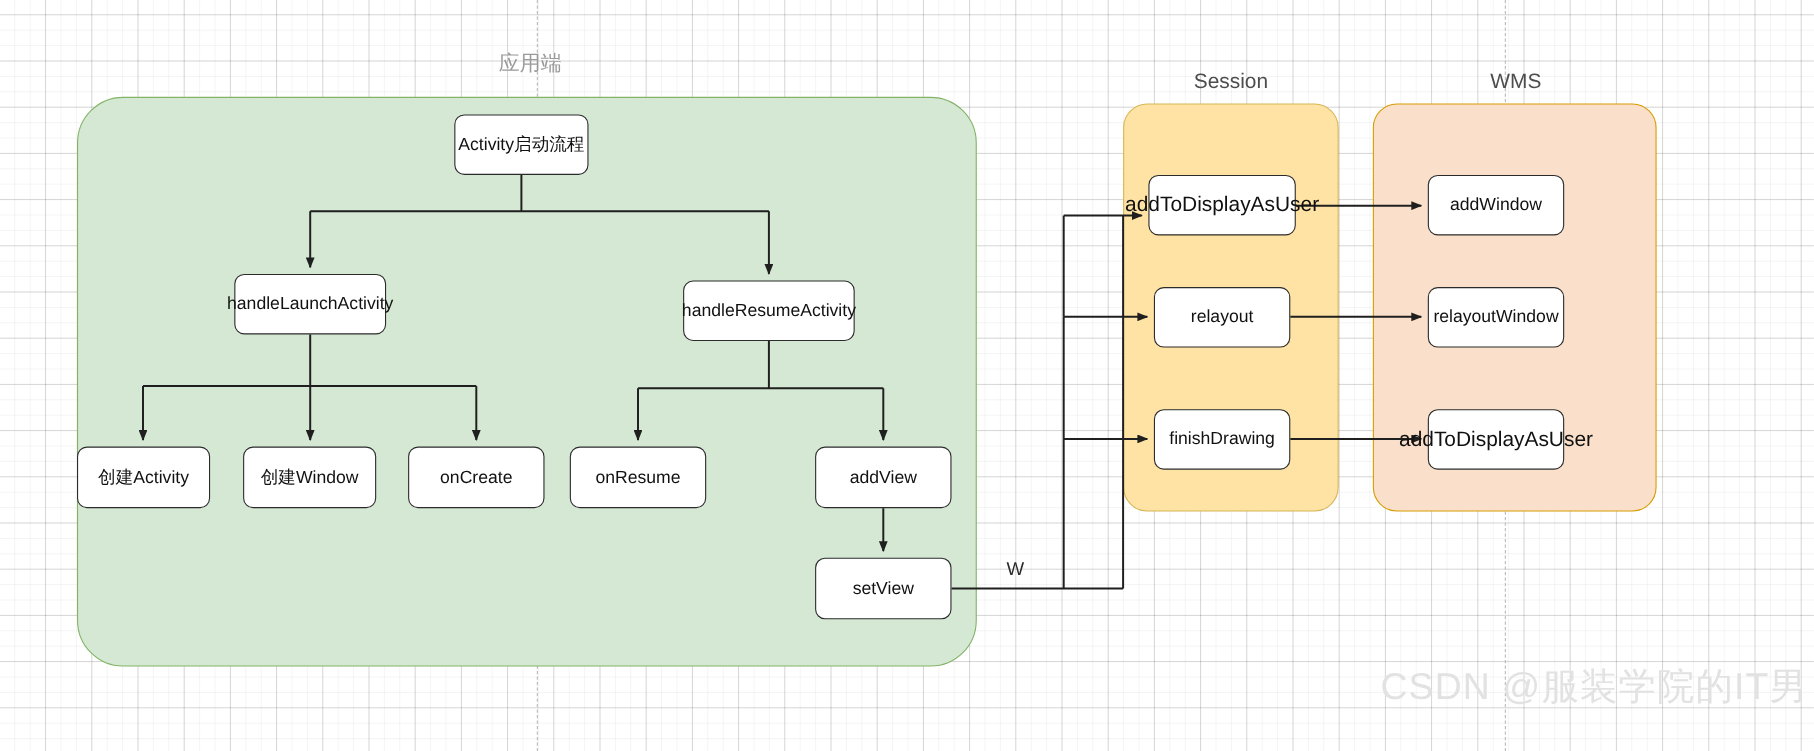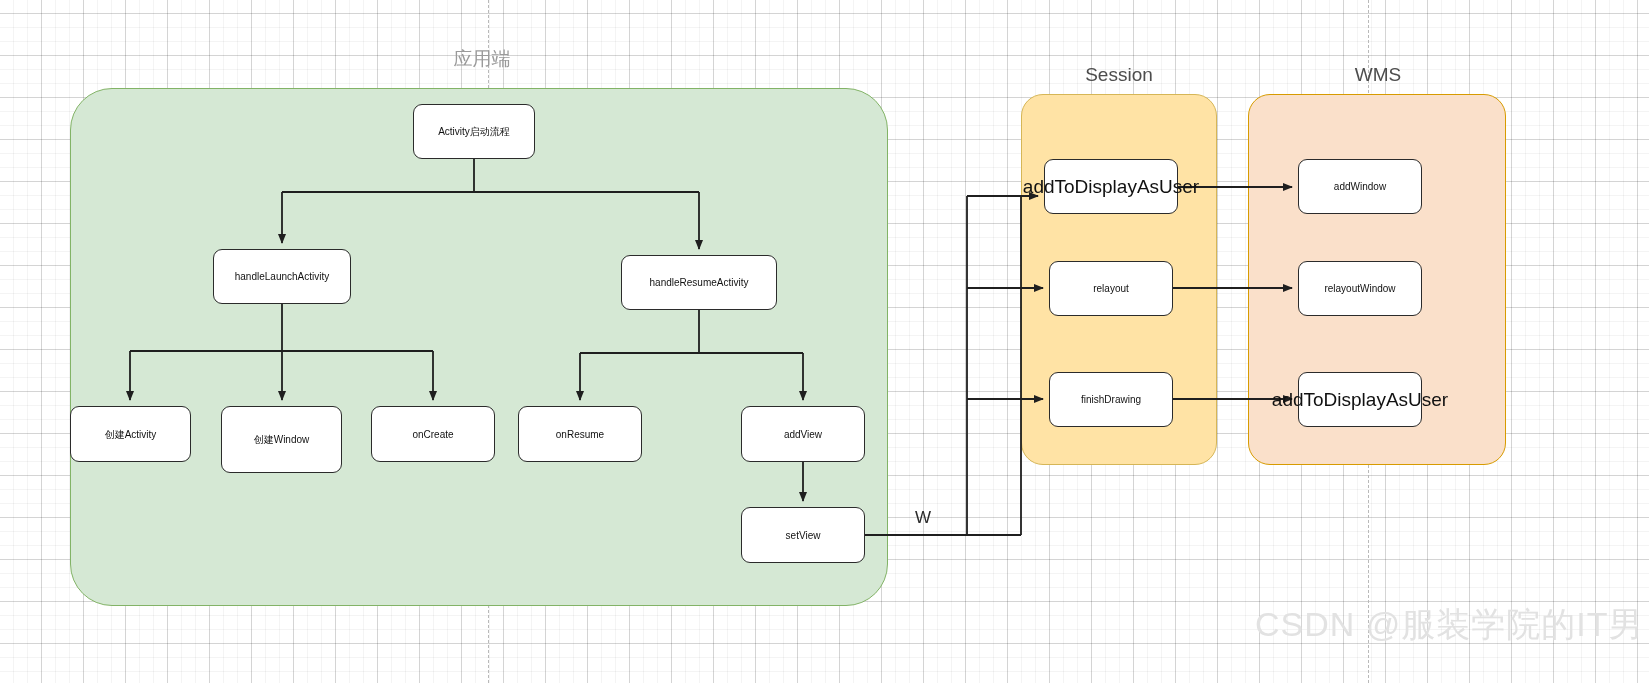--- a/index.html
+++ b/index.html
@@ -32,21 +32,21 @@
   .group.orange{background:#fae0ca;border:1px solid #d79b00;border-radius:22px;}
   .group-label{
     position:absolute;text-align:center;color:#4d4d4d;
     font-size:19px;line-height:22px;white-space:nowrap;
   }
   .group-label.dim{color:#9a9a9a;}
   .node{
     position:absolute;box-sizing:border-box;
     background:#ffffff;border:1.6px solid #2b2b2b;border-radius:9px;
     display:flex;align-items:center;justify-content:center;
-    color:#111111;font-size:10px;line-height:17px;text-align:center;
+    color:#111111;font-size:16px;line-height:17px;text-align:center;
     white-space:nowrap;
   }
   .node.small{font-size:19px;}
   .edge-label{
     position:absolute;color:#2b2b2b;font-size:17px;line-height:19px;
   }
   svg.edges{position:absolute;left:0;top:0;width:1649px;height:683px;overflow:visible;pointer-events:none;}
   .watermark{
     position:absolute;color:#e2e2e2;font-size:34px;line-height:32px;
     white-space:nowrap;letter-spacing:1px;text-align:center;
@@ -106,21 +106,21 @@
       <path d="M1178,187 L1292,187" marker-end="url(#ah)"></path>
       <path d="M1173,288 L1292,288" marker-end="url(#ah)"></path>
       <path d="M1173,399 L1292,399" marker-end="url(#ah)"></path>
     </g>
   </svg>
 
   <div class="node" style="left:413px;top:104px;width:122px;height:55px">Activity启动流程</div>
   <div class="node" style="left:213px;top:249px;width:138px;height:55px">handleLaunchActivity</div>
   <div class="node" style="left:621px;top:255px;width:156px;height:55px">handleResumeActivity</div>
   <div class="node" style="left:70px;top:406px;width:121px;height:56px">创建Activity</div>
-  <div class="node" style="left:221px;top:406px;width:121px;height:67px">创建Window</div>
+  <div class="node" style="left:221px;top:406px;width:121px;height:56px">创建Window</div>
   <div class="node" style="left:371px;top:406px;width:124px;height:56px">onCreate</div>
   <div class="node" style="left:518px;top:406px;width:124px;height:56px">onResume</div>
   <div class="node" style="left:741px;top:406px;width:124px;height:56px">addView</div>
   <div class="node" style="left:741px;top:507px;width:124px;height:56px">setView</div>
   <div class="node small" style="left:1044px;top:159px;width:134px;height:55px">addToDisplayAsUser</div>
   <div class="node" style="left:1049px;top:261px;width:124px;height:55px">relayout</div>
   <div class="node" style="left:1049px;top:372px;width:124px;height:55px">finishDrawing</div>
   <div class="node" style="left:1298px;top:159px;width:124px;height:55px">addWindow</div>
   <div class="node" style="left:1298px;top:261px;width:124px;height:55px">relayoutWindow</div>
   <div class="node small" style="left:1298px;top:372px;width:124px;height:55px">addToDisplayAsUser</div>

